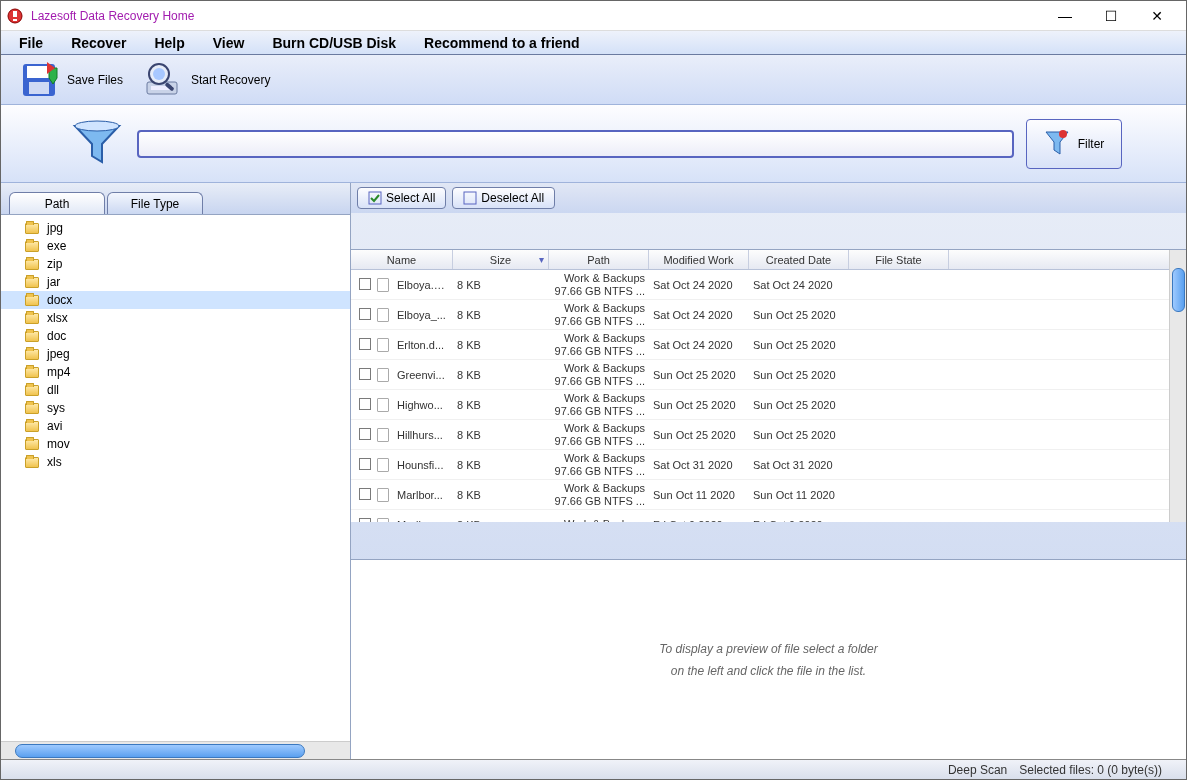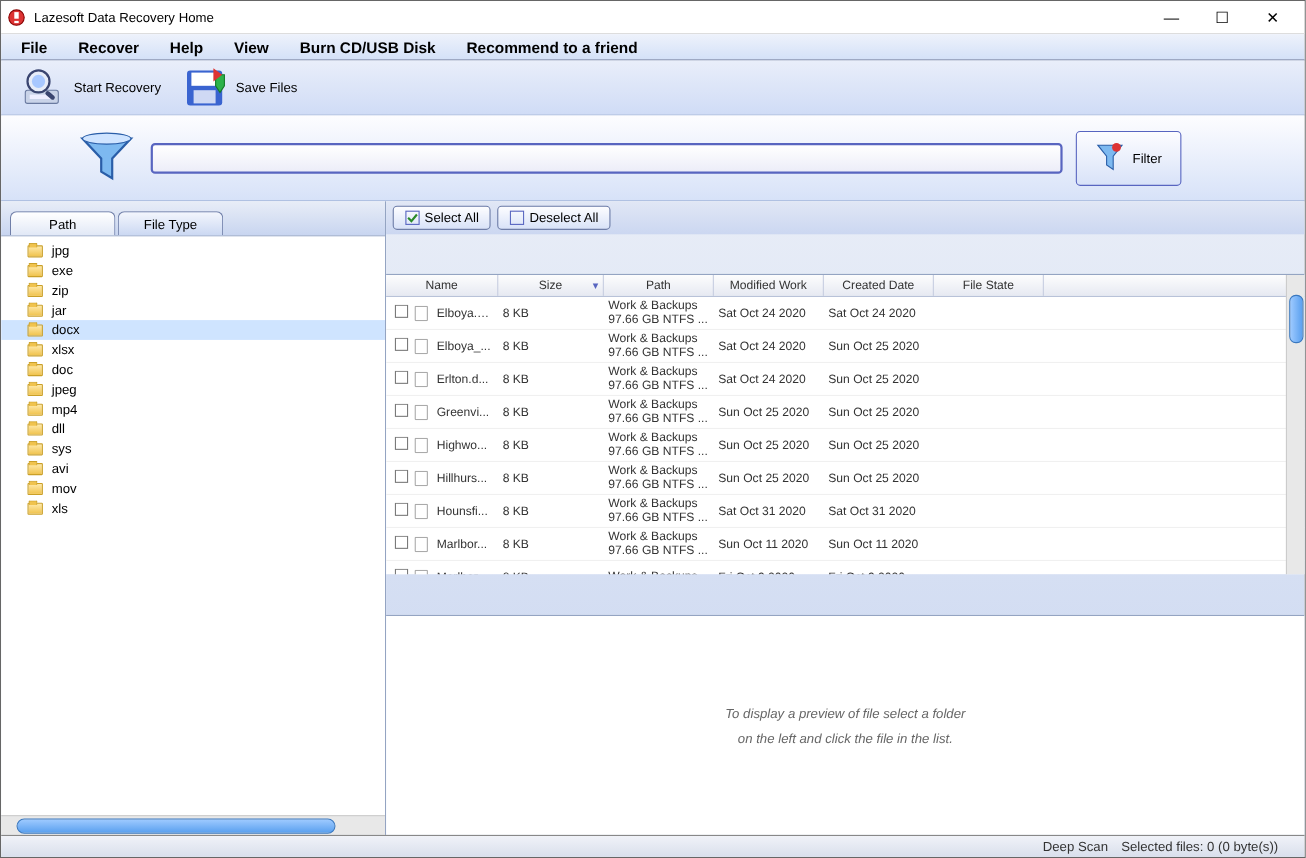--- a/index.html
+++ b/index.html
@@ -1,37 +1,37 @@
 <!DOCTYPE html>
 <html><head>
 <meta charset="utf-8">
 <style>
 * { box-sizing: border-box; margin: 0; padding: 0; font-family: "Segoe UI", Tahoma, sans-serif; font-size: 12px; }
 body { background: #fff; width: 1187px; height: 780px; overflow: hidden; border: 1px solid #666; display: flex; flex-direction: column; }
 
 
 .titlebar { height: 30px; display: flex; align-items: center; padding: 0 6px; background: #fff; border-bottom: 1px solid #ddd; }
 .titlebar .app-icon { width: 16px; height: 16px; margin-right: 8px; }
-.titlebar .title { flex: 1; font-size: 12px; color: #000000; }
+.titlebar .title { flex: 1; font-size: 12px; color: #a21caf; }
 .titlebar .win-btn { width: 46px; height: 100%; display: flex; align-items: center; justify-content: center; color: #000; font-size: 14px; }
 
 
 .menubar { height: 24px; display: flex; align-items: center; padding: 0 8px; background: linear-gradient(#eef2fb,#d4e1f8); border-bottom: 1px solid #6a7aa0; gap: 8px; }
 .menubar .menu-item { font-size: 14px; font-weight: bold; color: #000; padding: 4px 10px; cursor: default; }
 
 
 .toolbar { height: 50px; display: flex; align-items: center; padding: 0 12px; background: linear-gradient(#e9eefa,#d0dcf6); border-bottom: 1px solid #9fb3db; gap: 8px; }
 .tool-btn { display: flex; align-items: center; gap: 8px; padding: 2px 6px; }
 .tool-icon { width: 40px; height: 40px; display:flex; align-items:center; justify-content:center; }
 
 
 .filterbar { height: 78px; display: flex; align-items: center; padding: 0 12px; background: linear-gradient(#fdfdff,#d7e2f8); gap: 12px; border-bottom: 1px solid #9fb3db; }
 .funnel-icon { width: 56px; height: 48px; margin-left: 56px; }
 .filter-input { flex: 1; height: 28px; border: 2px solid #5865c0; border-radius: 4px; background: linear-gradient(#fff,#ecedf8); padding: 0 8px; }
-.filter-btn { width: 96px; height: 50px; border: 1px solid #5865c0; border-radius: 4px; background: linear-gradient(#fdfdff,#d8e2f8); display:flex; align-items:center; justify-content:center; gap:8px; margin-right: 100px; }
+.filter-btn { width: 96px; height: 50px; border: 1px solid #5865c0; border-radius: 4px; background: linear-gradient(#fdfdff,#d8e2f8); display:flex; align-items:center; justify-content:center; gap:8px; margin-right: 52px; }
 
 
 .main { flex: 1; display: flex; min-height: 0; }
 .sidebar { width: 350px; border-right: 1px solid #94a4c2; display: flex; flex-direction: column; background: #e8edf7; }
 .tabs-row { height: 32px; display: flex; align-items: flex-end; padding: 6px 8px 0 8px; gap: 2px; background: linear-gradient(#e8edf7,#c8d5f0); border-bottom: 1px solid #94a4c2; }
 .tab { width: 96px; height: 22px; border: 1px solid #6f7ea8; border-bottom: none; border-radius: 6px 6px 0 0; background: linear-gradient(#f3f6fd,#cbd8f2); display:flex; align-items:center; justify-content:center; font-size:12px; }
 .tab.active { background: linear-gradient(#fff,#e1e8f6); }
 .tree { flex: 1; background: #fff; overflow-y: auto; overflow-x: scroll; padding: 4px 0; }
 .tree-item { display: flex; align-items: center; height: 18px; padding: 0 6px 0 24px; gap: 8px; font-size: 12px; }
 .tree-item.selected { background: #cfe4ff; }
@@ -45,21 +45,21 @@
 .list-toolbar { height: 30px; display:flex; align-items:flex-end; padding: 4px 6px; gap:6px; background: linear-gradient(#e1e7f5,#cbd7f1); }
 .list-btn { height: 22px; padding: 0 10px; border:1px solid #6f7ea8; border-radius:4px; background: linear-gradient(#fdfdff,#d8e2f8); display:flex; align-items:center; gap:4px; font-size:11px; }
 
 .table-wrap { flex: 0 0 auto; background:#fff; border-top:1px solid #94a4c2; position:relative;margin-top:36px; }
 .thead { display:flex; height:20px; background: linear-gradient(#fdfdfd,#e6e9f2); border-bottom:1px solid #b8c2d8; }
 .th { border-right:1px solid #c7cee0; display:flex; align-items:center; justify-content:center; font-size:11px; color:#333; position:relative; }
 .th.sorted::after { content:"▾"; position:absolute; right:4px; color:#5865c0; font-size:10px; }
 .tbody { height: 252px; overflow:hidden; }
 .tr { display:flex; height:30px; border-bottom:1px solid #f0f0f0; align-items:center; }
 .td { padding: 0 4px; font-size:11px; color:#333; overflow:hidden; white-space:nowrap; text-overflow:ellipsis; }
-.td.dual { line-height:13px; text-align:left; }
+.td.dual { line-height:13px; text-align:right; }
 .chk { width:12px; height:12px; border:1px solid #7a7a7a; background:#fff; margin: 0 4px; display:inline-block; }
 .file-icon { width:12px; height:14px; border:1px solid #aaa; background:#fff; display:inline-block; border-radius:1px; margin-right:4px; vertical-align:middle; }
 
 .vscroll { position:absolute; right:0; top:0; bottom:0; width:17px; background:#e8e8e8; border-left:1px solid #ccc; }
 .vscroll .vthumb { width:13px; height:44px; margin:18px auto 0; background: linear-gradient(90deg,#9ecaff,#5aa0ef); border:1px solid #3a78bf; border-radius:6px; }
 
 .preview { flex:1; background:#fff; border-top:1px solid #94a4c2; display:flex; flex-direction:column; align-items:center; justify-content:center; color:#666; font-style:italic; font-size:16px; padding: 0 40px; margin-top: 37px; }
 .preview div { margin:4px 0; }
 
 
@@ -86,43 +86,43 @@
 <div class="menubar" id="menubar">
     <div class="menu-item">File</div>
     <div class="menu-item">Recover</div>
     <div class="menu-item">Help</div>
     <div class="menu-item">View</div>
     <div class="menu-item">Burn CD/USB Disk</div>
     <div class="menu-item">Recommend to a friend</div>
   </div>
 
 <div class="toolbar">
+  <div class="tool-btn">
+    <span class="tool-icon">
+      <svg viewBox="0 0 40 40" width="40" height="40">
+        <rect x="4" y="4" width="32" height="32" rx="3" fill="#3a64d0"></rect>
+        <rect x="8" y="6" width="24" height="12" fill="#fff"></rect>
+        <rect x="10" y="22" width="20" height="12" fill="#cfd9f4"></rect>
+        <path d="M30 8 h8 v10 l-4 6 -4 -6 z" fill="#2db24a" stroke="#137a28"></path>
+        <path d="M28 2 l8 6 -8 6 z" fill="#d33"></path>
+      </svg>
+    </span>
+    <span>Save Files</span>
+  </div>
   <div class="tool-btn">
     <span class="tool-icon">
       <svg viewBox="0 0 40 40" width="40" height="40">
         <rect x="4" y="22" width="30" height="12" rx="2" fill="#c9d3e8" stroke="#6a7aa0"></rect>
         <rect x="8" y="26" width="22" height="4" fill="#eef"></rect>
         <circle cx="16" cy="14" r="10" fill="#e6ecf8" stroke="#3a4570" stroke-width="2"></circle>
         <circle cx="16" cy="14" r="6" fill="#a8c8ff"></circle>
         <rect x="24" y="22" width="10" height="4" rx="2" transform="rotate(40 24 22)" fill="#3a4570"></rect>
       </svg>
     </span>
     <span>Start Recovery</span>
-  </div>
-  <div class="tool-btn">
-    <span class="tool-icon">
-      <svg viewBox="0 0 40 40" width="40" height="40">
-        <rect x="4" y="4" width="32" height="32" rx="3" fill="#3a64d0"></rect>
-        <rect x="8" y="6" width="24" height="12" fill="#fff"></rect>
-        <rect x="10" y="22" width="20" height="12" fill="#cfd9f4"></rect>
-        <path d="M30 8 h8 v10 l-4 6 -4 -6 z" fill="#2db24a" stroke="#137a28"></path>
-        <path d="M28 2 l8 6 -8 6 z" fill="#d33"></path>
-      </svg>
-    </span>
-    <span>Save Files</span>
   </div>
 </div>
 
 <div class="filterbar">
   <span class="funnel-icon">
     <svg viewBox="0 0 56 48" width="56" height="48">
       <path d="M6 6 h44 l-17 18 v18 l-10 -6 v-12 z" fill="#7db9f0" stroke="#2a5ea8" stroke-width="2"></path>
       <ellipse cx="28" cy="6" rx="22" ry="5" fill="#cfe4ff" stroke="#2a5ea8"></ellipse>
     </svg>
   </span>

